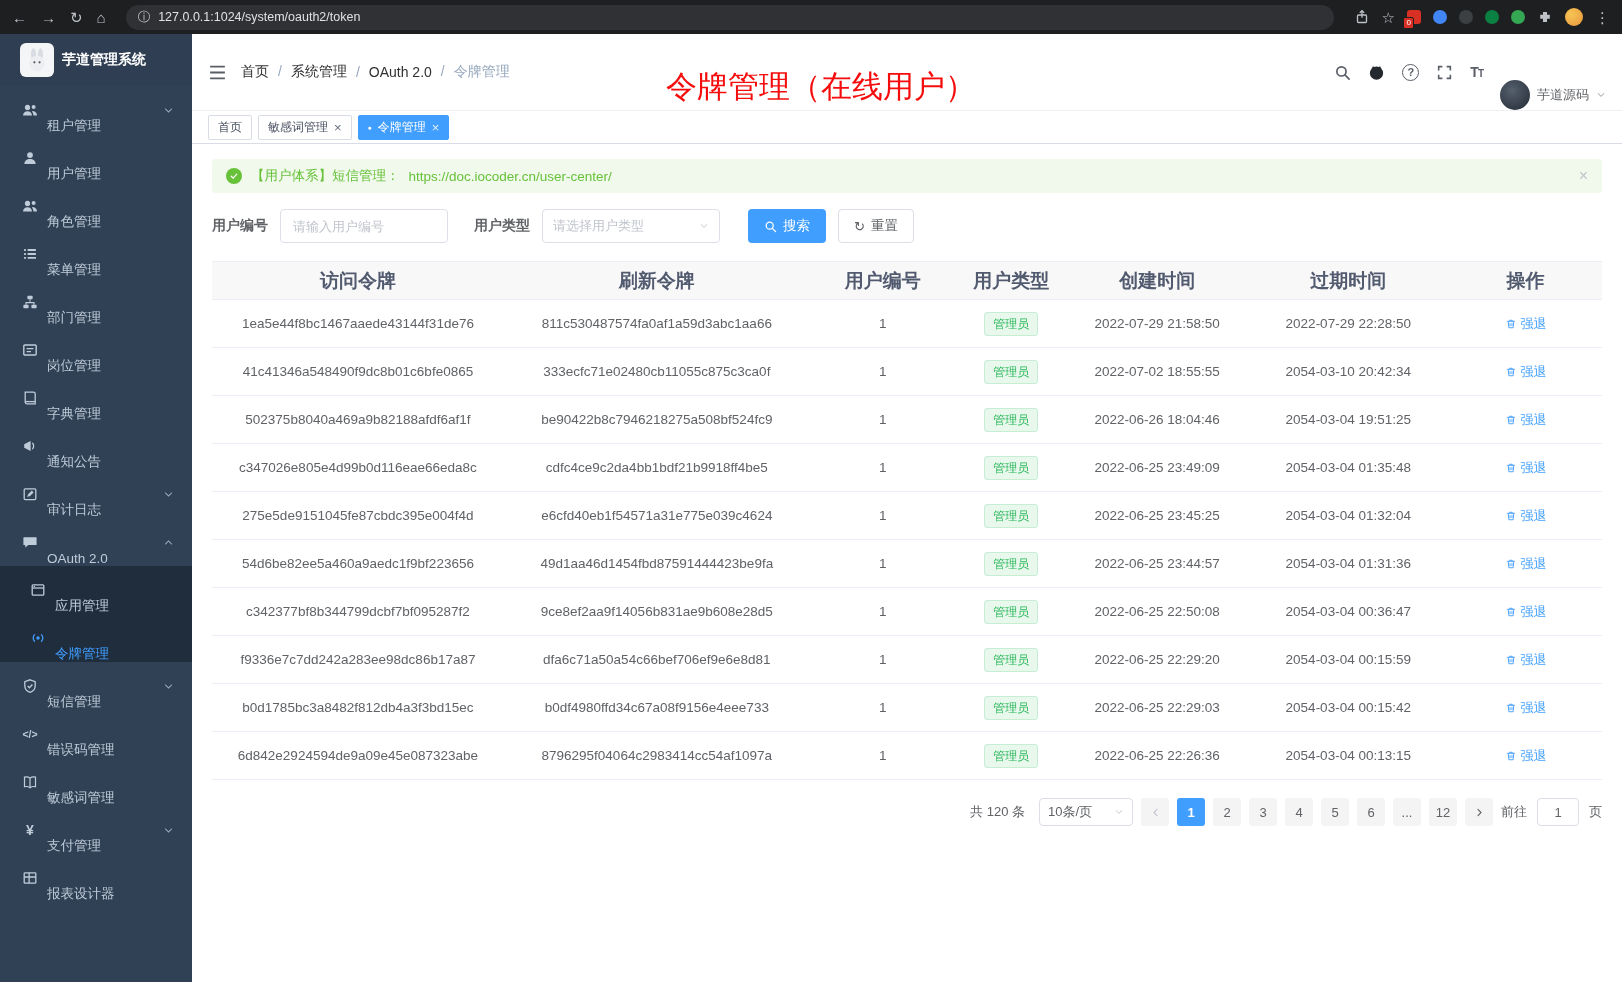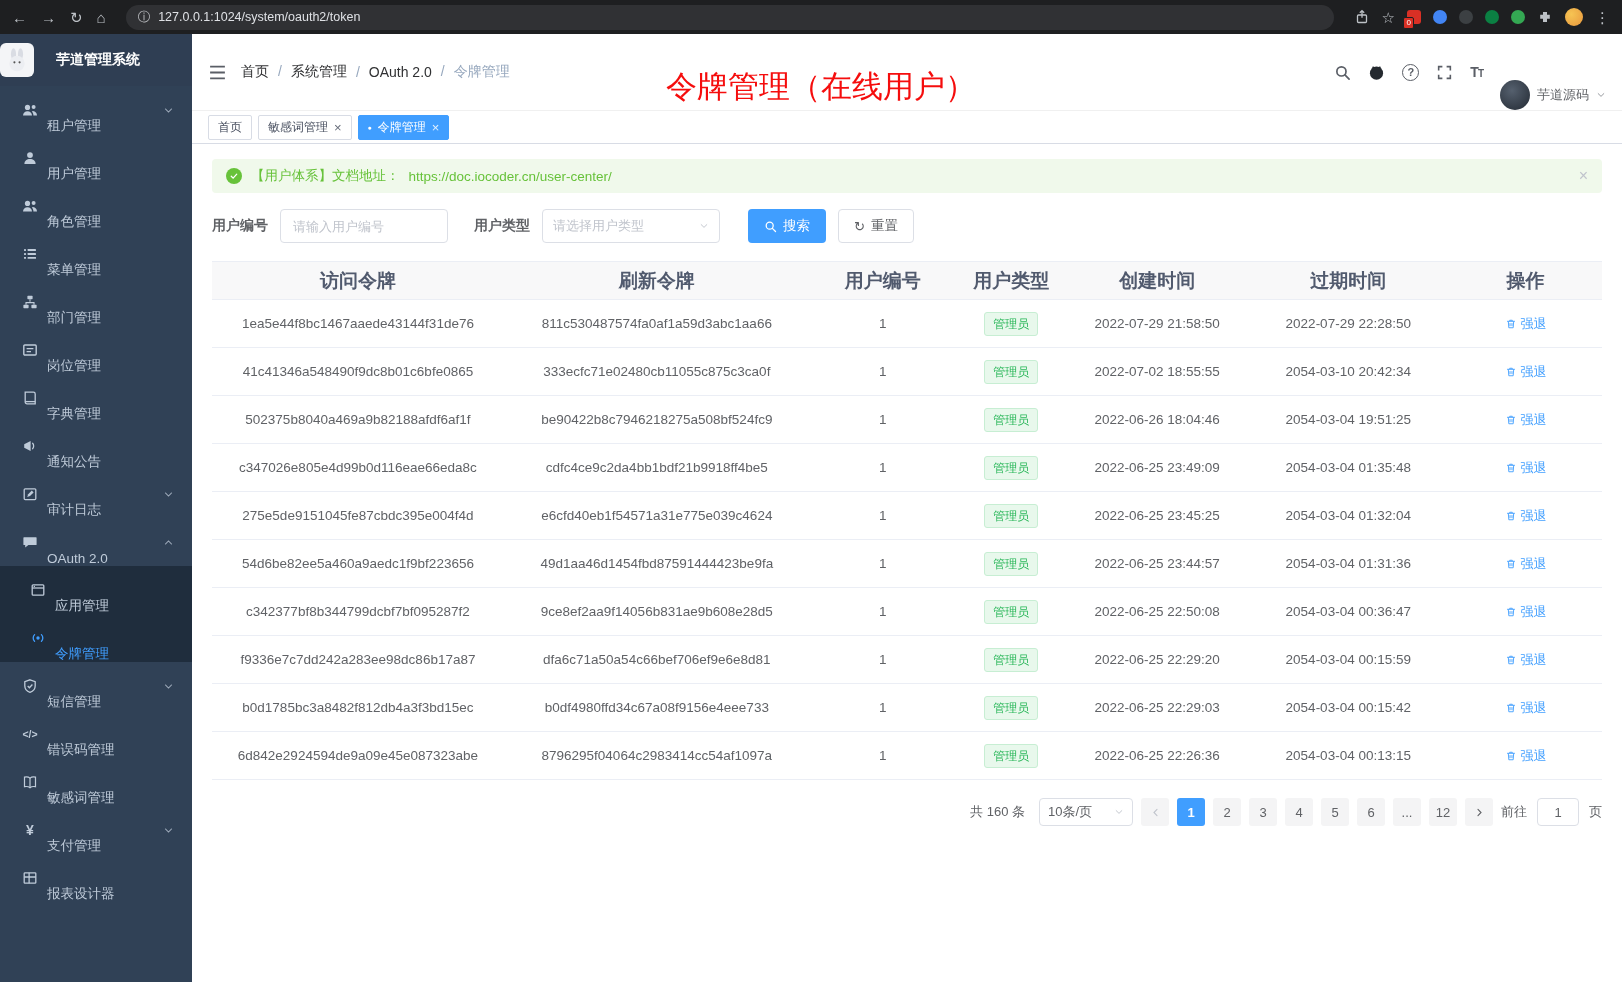--- a/index.html
+++ b/index.html
@@ -17,21 +17,21 @@
   .ext-dot { width:14px; height:14px; border-radius:50%; cursor:pointer; }
   .ext-red { position:relative; width:14px; height:14px; border-radius:3px; background:#d93025; cursor:pointer; }
   .ext-badge { position:absolute; left:-4px; bottom:-5px; background:#d93025; color:#fff; font-size:8px; line-height:1; padding:1px 2.5px; border-radius:2px; border:1px solid #1e1f21; }
   .profile-dot { width:18px; height:18px; border-radius:50%; background:radial-gradient(circle at 35% 35%, #f6c453, #e8973d); cursor:pointer; }
 
   
   .app { flex:1; display:flex; min-height:0; }
 
   
   .sidebar { flex:0 0 192px; width:192px; background:#304156; color:#bfcbd9; display:flex; flex-direction:column; overflow:hidden; }
-  .logo { height:52px; display:flex; align-items:center; gap:22px; padding:0 0; background:#2f3e53; }
+  .logo { height:52px; display:flex; align-items:center; gap:8px; padding:0 20px; background:#2f3e53; }
   .logo-img { width:34px; height:34px; border-radius:6px; background:#f4f5f7; display:flex; align-items:center; justify-content:center; overflow:hidden; }
   .logo-title { font-size:14px; font-weight:700; color:#fff; white-space:nowrap; }
   .menu { flex:1; overflow:hidden; }
   .mi-row { height:48px; display:flex; align-items:center; gap:9px; padding:0 18px 0 22px; font-size:13.5px; color:#bfcbd9; cursor:pointer; white-space:nowrap; }
   .mi-row.sub { padding-left:30px; background:#1f2d3d; }
   .mi-row.active { color:#409eff; }
   .micon { width:16px; height:16px; flex:0 0 16px; color:inherit; }
   .ticon { width:auto; min-width:16px; font-size:10.5px; font-weight:700; display:inline-flex; align-items:center; justify-content:center; }
   .mlabel { flex:1; overflow:hidden; text-overflow:ellipsis;margin-top:32px; }
   .marrow { width:11px; height:11px; opacity:.75; flex:0 0 11px; }
@@ -435,21 +435,21 @@
       </div>
 
       <div class="content">
 
         <div class="alert">
           <span class="alert-check">
               <svg>
                 <use href="#i-check"></use>
               </svg>
             </span>
-          <span>【用户体系】文档地址：</span>
+          <span>【用户体系】短信管理：</span>
           <a class="alert-link">https://doc.iocoder.cn/user-center/</a>
           <span class="alert-close">×</span>
         </div>
 
         <div class="filters">
           <span class="flabel">用户编号</span>
           <input class="finput" type="text" placeholder="请输入用户编号" style="">
           <span class="flabel">用户类型</span>
           <div class="fselect">
             <span>请选择用户类型</span>
@@ -630,21 +630,21 @@
                         <use href="#i-trash"></use>
                       </svg>
                       <span>强退</span>
                     </a></td>
               </tr>
             </tbody>
           </table>
         </div>
 
         <div class="pager">
-          <span class="ptotal">共 160 条</span>
+          <span class="ptotal">共 120 条</span>
           <div class="psize">
             <span>10条/页</span>
             <svg class="chev-sm" style="color:#c0c4cc">
                 <use href="#i-chev-down"></use>
               </svg>
           </div>
           <button class="pbtn pprev">
               <svg>
                 <use href="#i-chev-left"></use>
               </svg>

